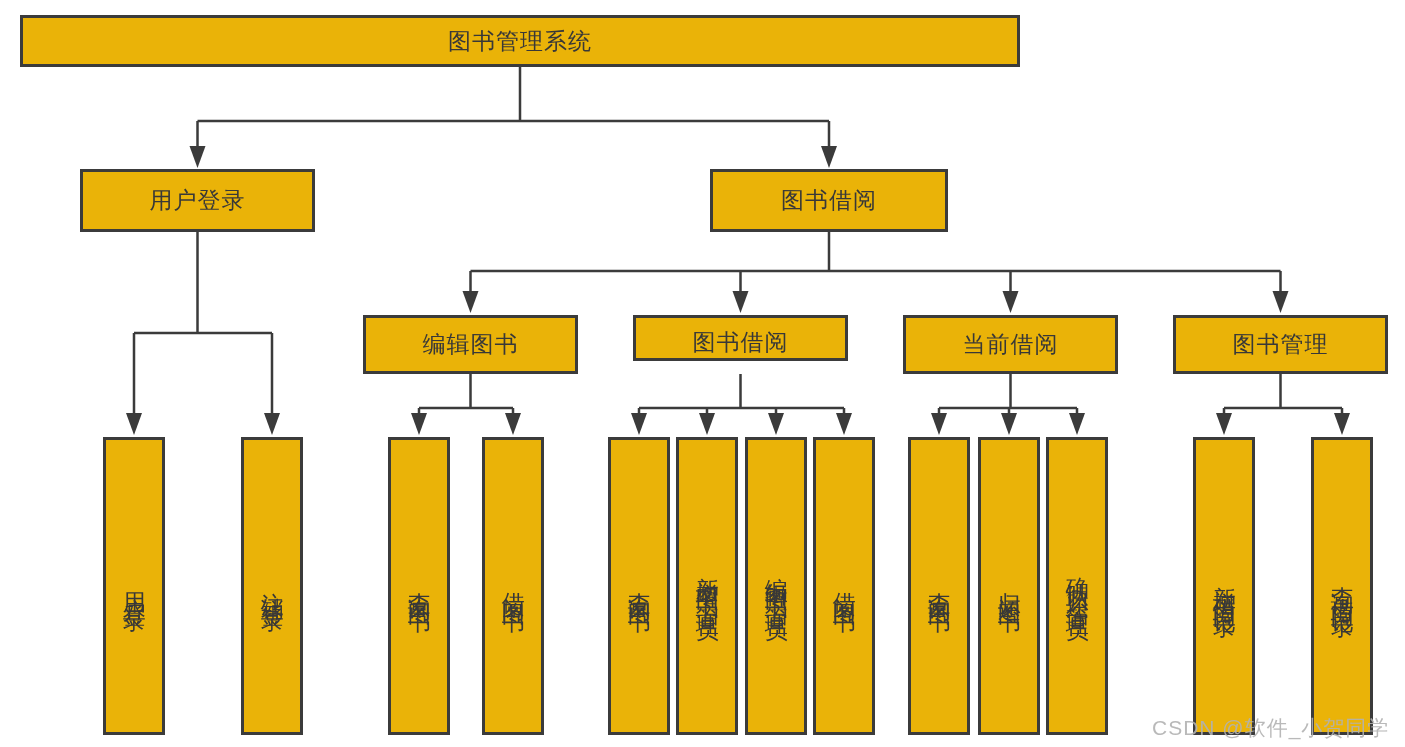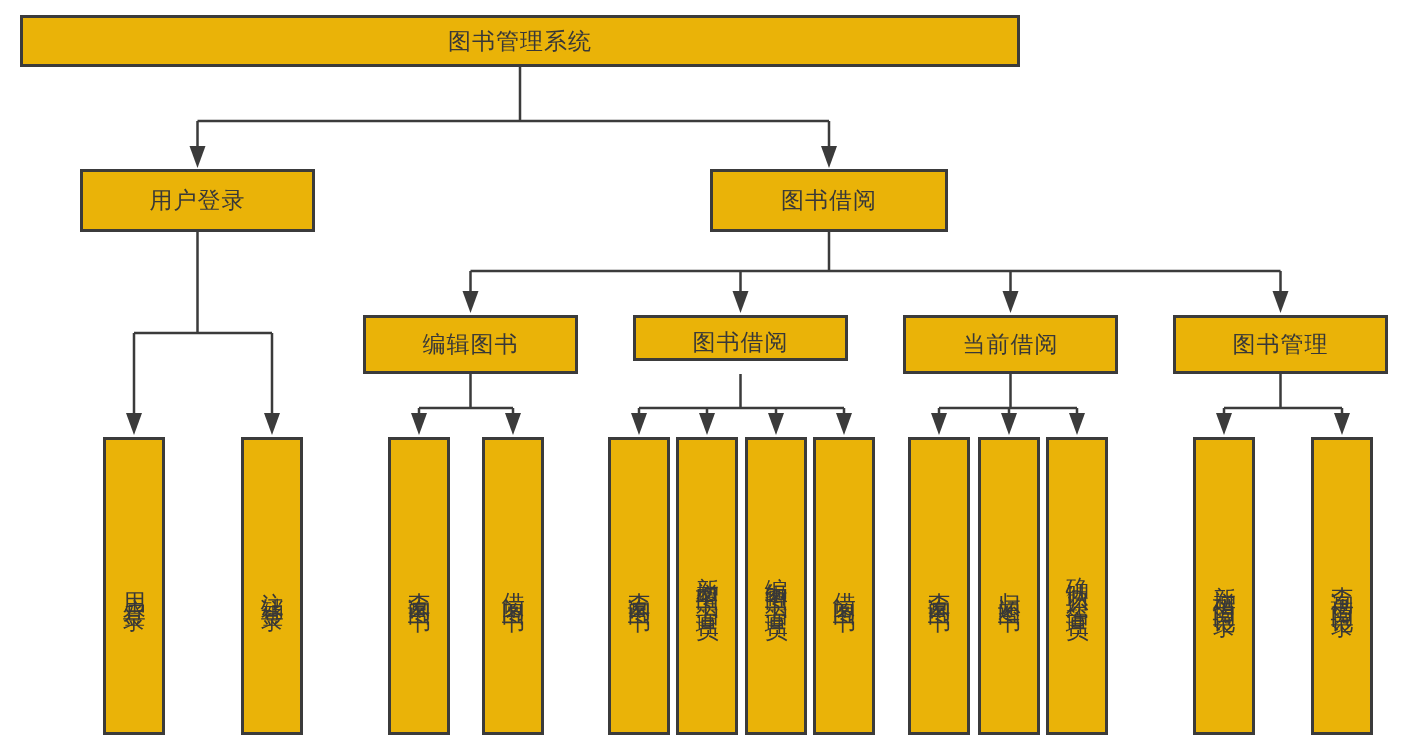--- a/index.html
+++ b/index.html
@@ -185,14 +185,15 @@
   <div class="box v-box leaf l-11">
     <span class="v-text">确认归还（管理员）</span>
   </div>
   <div class="box v-box leaf l-12">
     <span class="v-text">新增借阅记录</span>
   </div>
   <div class="box v-box leaf l-13">
     <span class="v-text">查询借阅记录</span>
   </div>
 
+  <div class="watermark">CSDN @软件_小贺同学</div>
 
 </div>
 
 </body></html>

